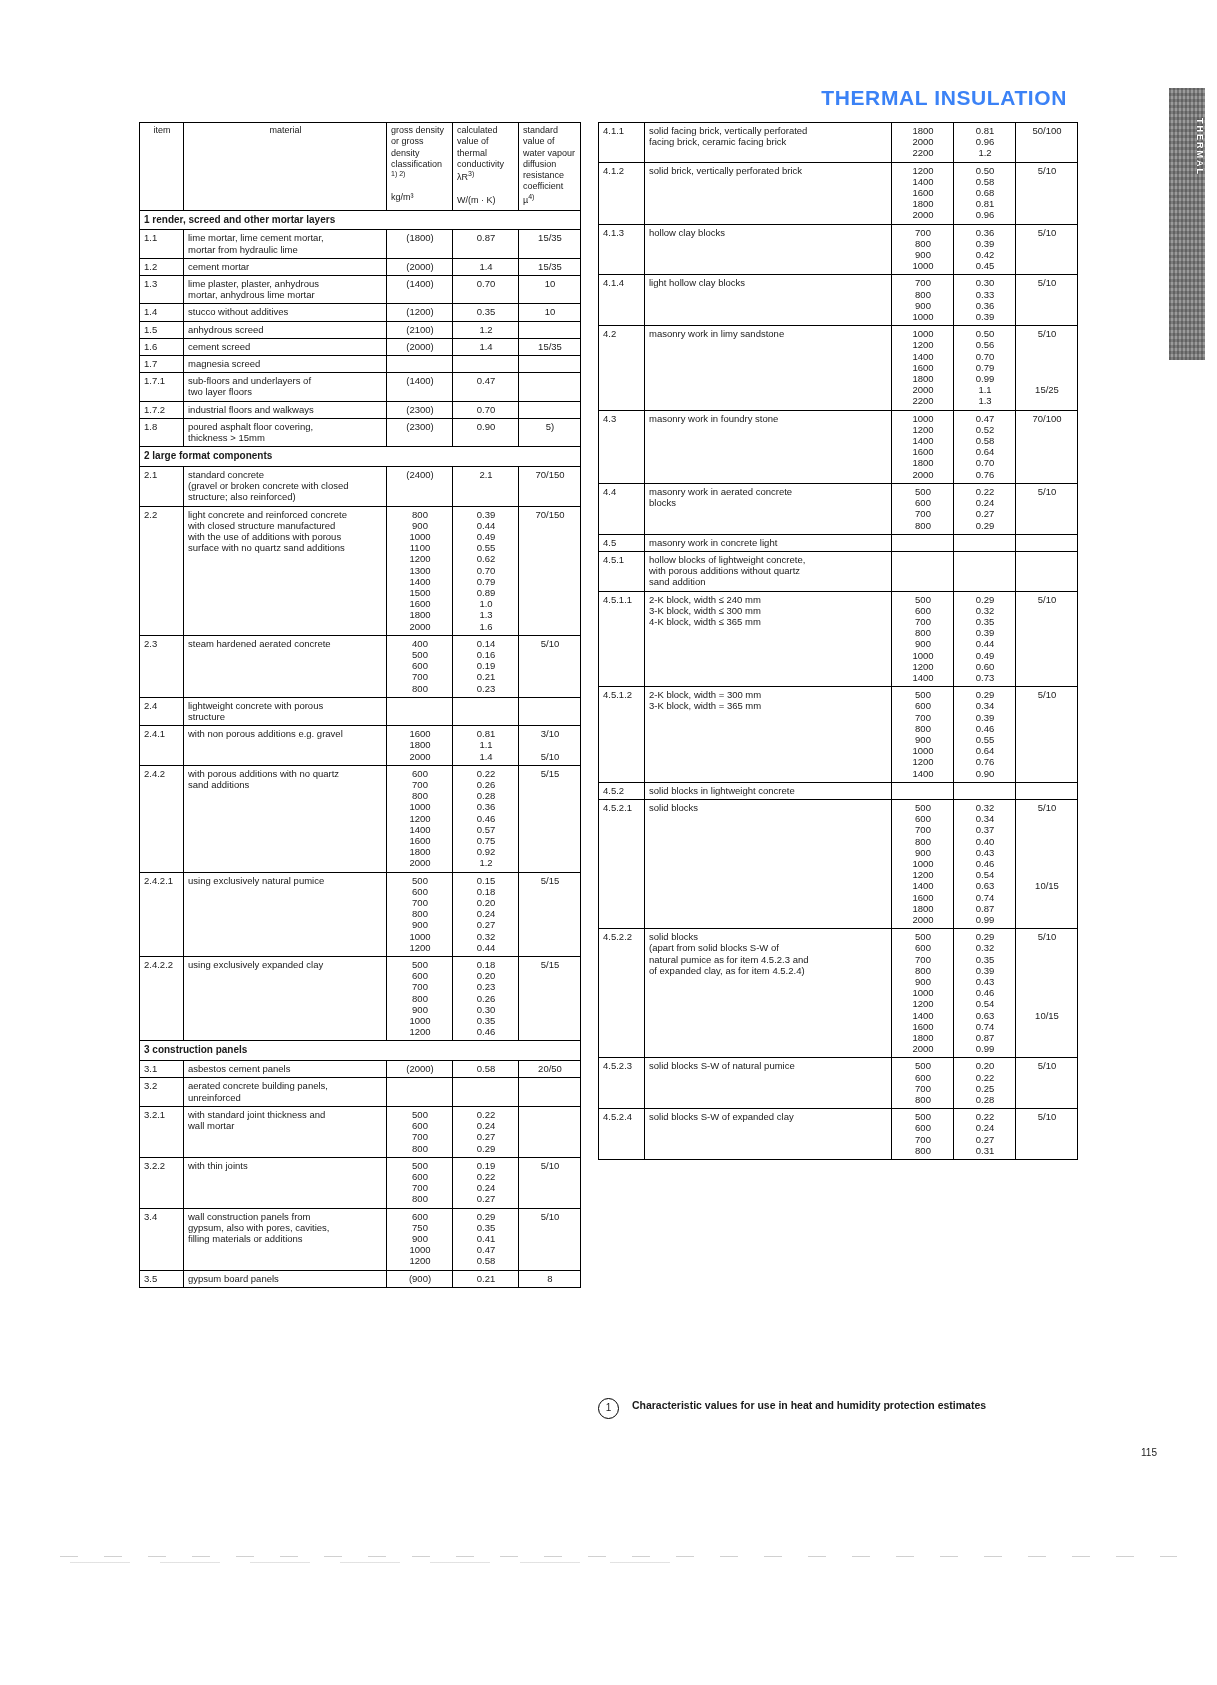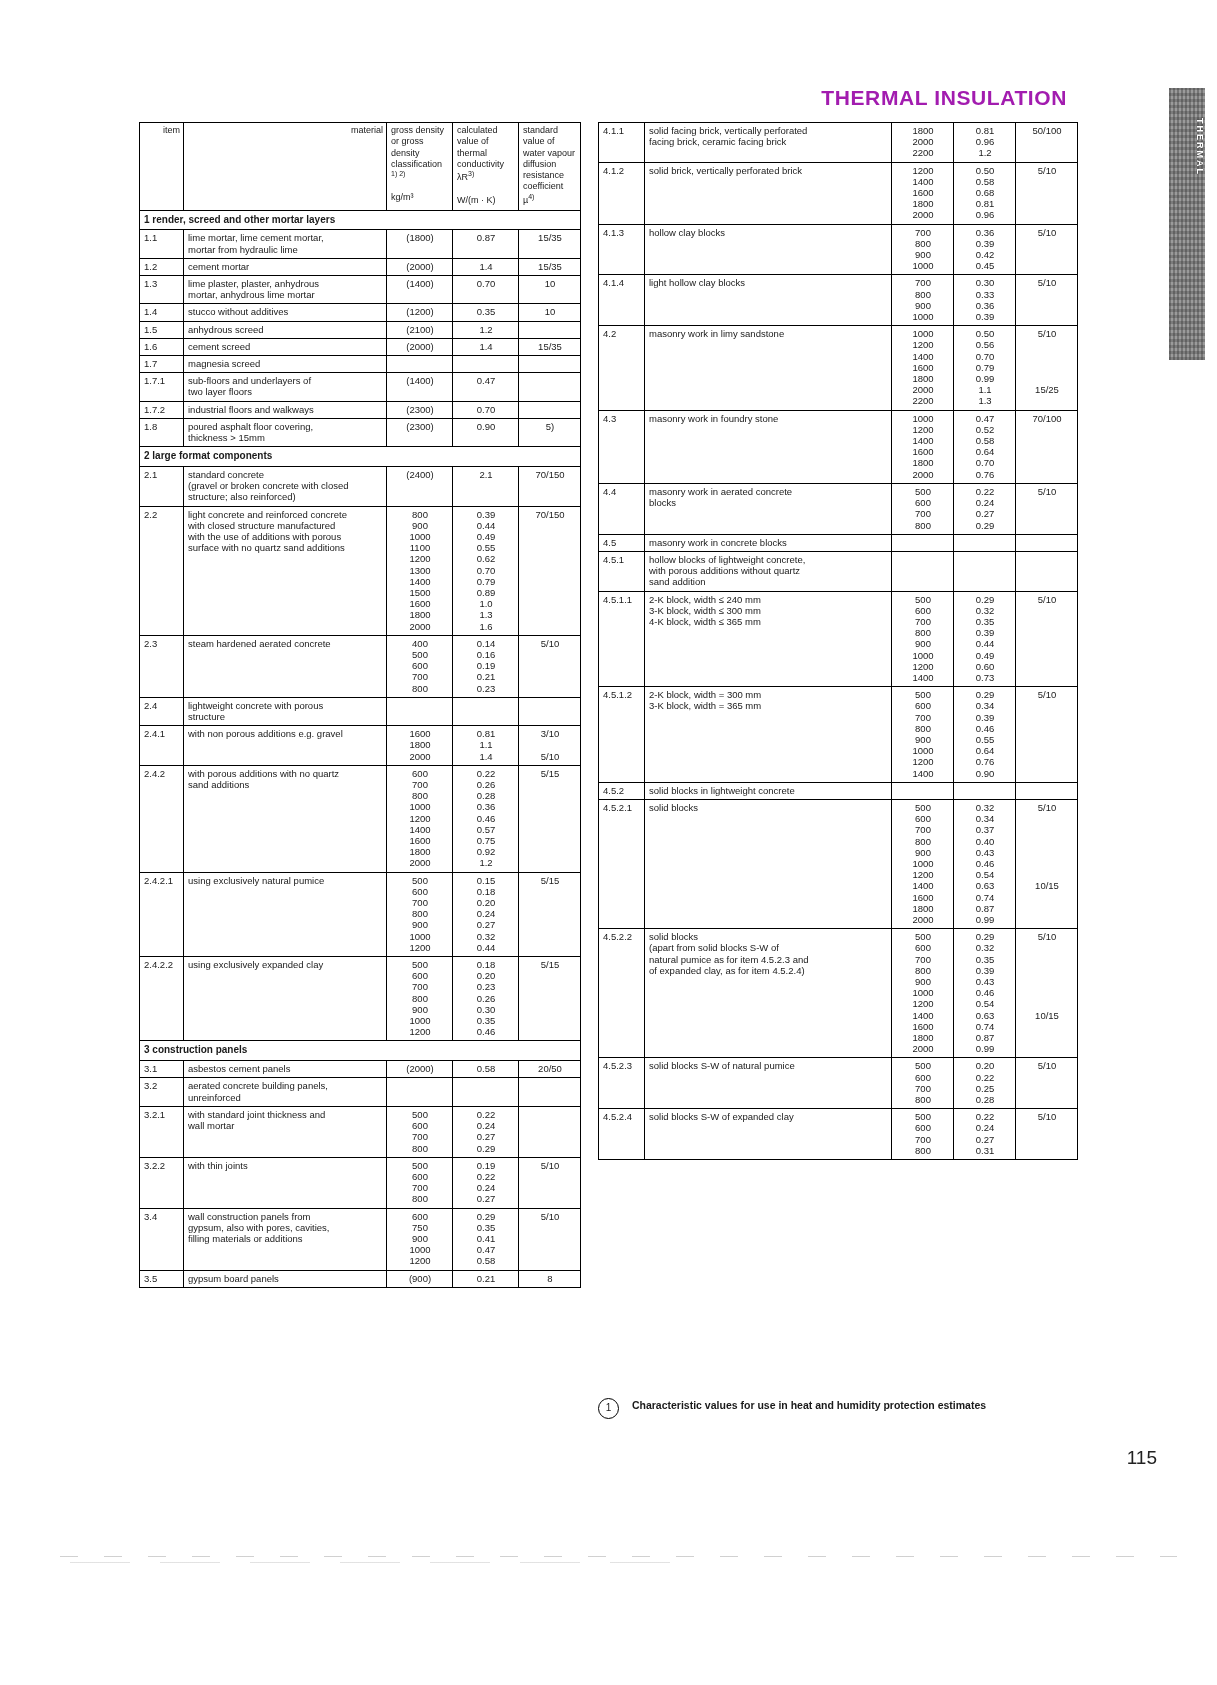--- a/index.html
+++ b/index.html
@@ -12,21 +12,21 @@
     overflow:hidden;
   }
   .page { position:absolute; inset:0; }
 
   
   .doc-title {
     position:absolute;
     right:150px; top:86px;
     font-size:21px; font-weight:bold;
     letter-spacing:0.6px;
-    color:#a21caf;
+    color:#3b82f6;
   }
   .edge-strip {
     position:absolute;
     right:12px; top:88px;
     width:36px; height:272px;
     background:
       repeating-linear-gradient(90deg, rgba(0,0,0,.35) 0 2px, rgba(0,0,0,.05) 2px 4px),
       repeating-linear-gradient(0deg, rgba(0,0,0,.30) 0 3px, rgba(0,0,0,.06) 3px 6px),
       #9a9a9a;
     opacity:.85;
@@ -67,21 +67,21 @@
   .tbl .c-dens   { width:66px;  text-align:center; }
   .tbl .c-cond   { width:66px;  text-align:center; }
   .tbl .c-vap    { width:62px;  text-align:center; }
 
   .tbl.right .c-item { width:46px; }
   .tbl.right .c-dens { width:62px; text-align:center; }
   .tbl.right .c-cond { width:62px; text-align:center; }
   .tbl.right .c-vap  { width:62px; text-align:center; }
 
   .headcell { text-align:left; font-size:9px; line-height:1.25; }
-  .headcell.left-al { text-align:right; }
+  .headcell.left-al { text-align:center; }
   .sub { font-size:7px; vertical-align:super; }
   .grouprow td {
     font-weight:bold;
     font-size:10px;
     padding:3px 4px 4px 4px;
   }
   .num { text-align:center; white-space:pre-line; }
   .vcenter { vertical-align:middle; text-align:center; }
   .mat { white-space:pre-line; }
 
@@ -103,21 +103,21 @@
     line-height:18px;
     font-size:10px;
     font-weight:normal;
     margin-right:10px;
     vertical-align:top;
   }
   .caption .ctext { display:inline-block; width:405px; vertical-align:top; }
   .pageno {
     position:absolute;
     right:60px; top:1447px;
-    font-size:19px;
+    font-size:10px;
     color:#222;
   }
   .scanline {
     position:absolute;
     left:60px; right:40px; top:1556px;
     height:1px;
     background:repeating-linear-gradient(90deg,#bdbdbd 0 18px, transparent 18px 44px);
     opacity:.7;
   }
   .scanline2 {
@@ -573,21 +573,21 @@
 700
 800</td>
           <td class="num">0.22
 0.24
 0.27
 0.29</td>
           <td class="num vcenter">5/10</td>
         </tr>
         <tr>
           <td class="">4.5</td>
-          <td class="mat">masonry work in concrete blocks</td>
+          <td class="mat">masonry work in concrete light</td>
           <td class="num"></td>
           <td class="num"></td>
           <td class="num vcenter"></td>
         </tr>
         <tr>
           <td class="">4.5.1</td>
           <td class="mat">hollow blocks of lightweight concrete,
 with porous additions without quartz
 sand addition</td>
           <td class="num"></td>

